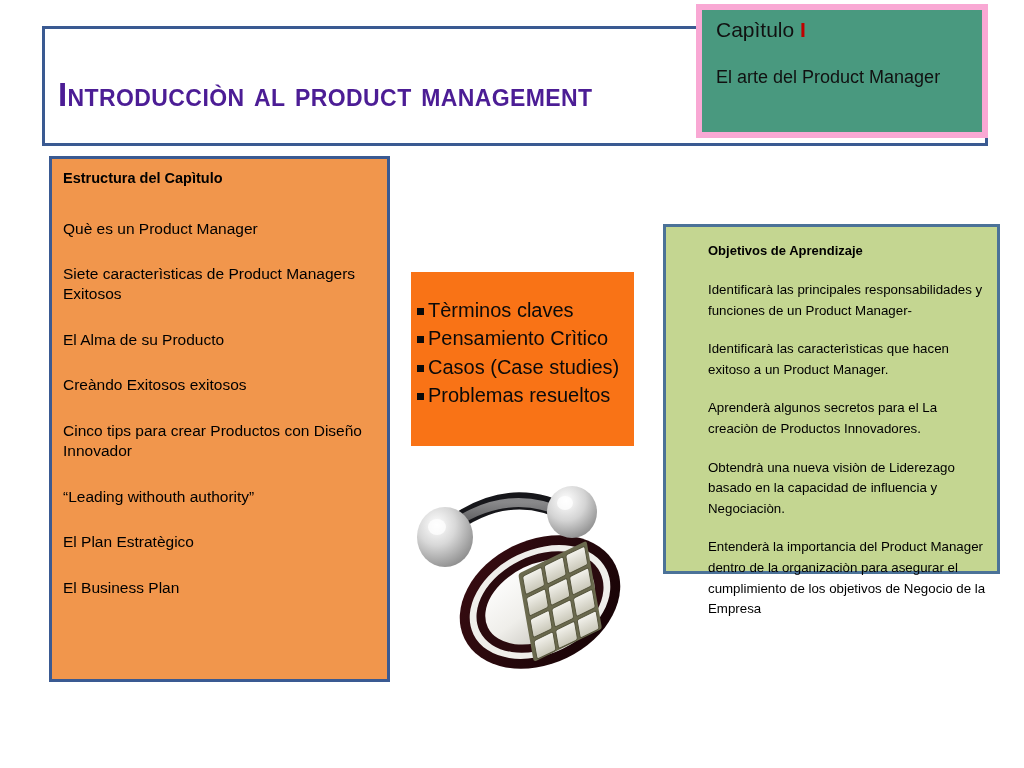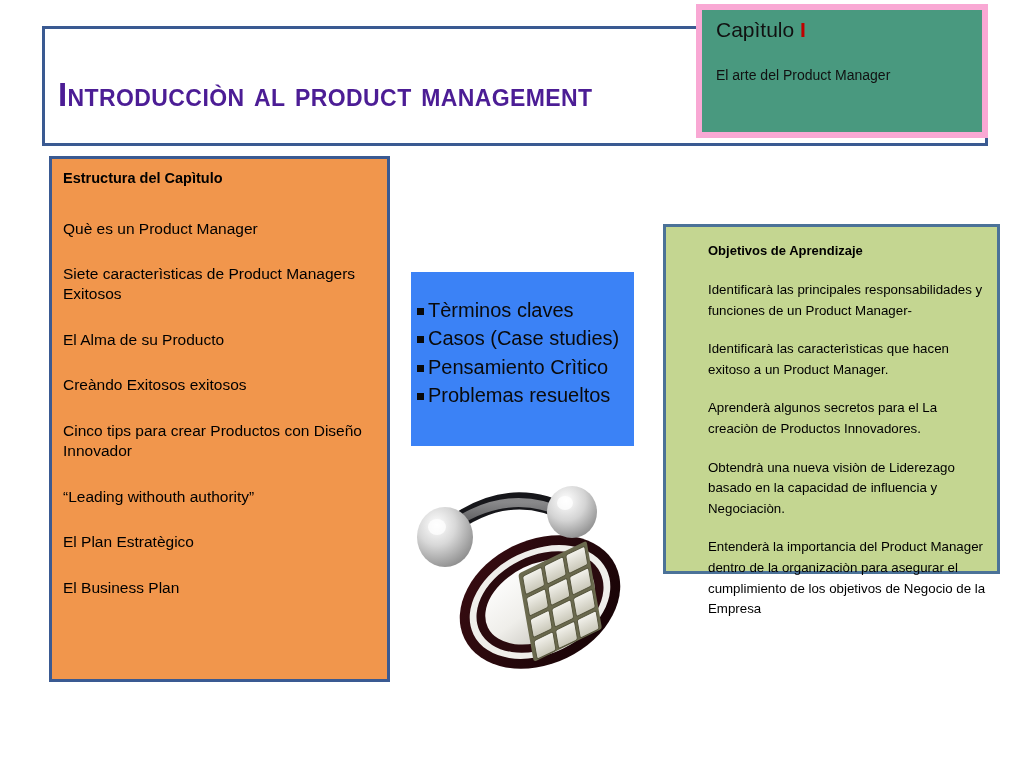--- a/index.html
+++ b/index.html
@@ -60,21 +60,21 @@
     font-size: 21px;
     line-height: 1.1;
     color: #111111;
   }
   #chapter-number {
     color: #c00000;
     font-weight: bold;
   }
   #chapter-subtitle {
     margin-top: 26px;
-    font-size: 14px;
+    font-size: 18px;
     color: #111111;
   }
 
   
   #structure-box {
     position: absolute;
     left: 49px;
     top: 156px;
     width: 341px;
     height: 526px;
@@ -95,21 +95,21 @@
     margin-bottom: 25px;
   }
 
   
   #terms-box {
     position: absolute;
     left: 411px;
     top: 272px;
     width: 223px;
     height: 174px;
-    background: #3b82f6;
+    background: #f97316;
     box-sizing: border-box;
     padding: 24px 6px 0 6px;
   }
   .term-item {
     font-size: 20px;
     line-height: 1.42;
     color: #0a0a0a;
     white-space: nowrap;
   }
   .term-bullet {
@@ -180,24 +180,24 @@
   <div class="structure-item">“Leading withouth authority”</div>
   <div class="structure-item">El Plan Estratègico</div>
   <div class="structure-item">El Business Plan</div>
 </div>
 
 <div id="terms-box">
   <div class="term-item">
     <span class="term-bullet"></span><span>Tèrminos claves</span>
   </div>
   <div class="term-item">
+    <span class="term-bullet"></span><span>Pensamiento Crìtico</span>
+  </div>
+  <div class="term-item">
     <span class="term-bullet"></span><span>Casos (Case studies)</span>
-  </div>
-  <div class="term-item">
-    <span class="term-bullet"></span><span>Pensamiento Crìtico</span>
   </div>
   <div class="term-item">
     <span class="term-bullet"></span><span>Problemas resueltos</span>
   </div>
 </div>
 
 <div id="objectives-box">
   <div id="objectives-heading">Objetivos de Aprendizaje</div>
   <div class="objective-para">Identificarà las principales responsabilidades y funciones de un Product Manager-</div>
   <div class="objective-para">Identificarà las caracterìsticas que hacen  exitoso a un Product Manager.</div>

